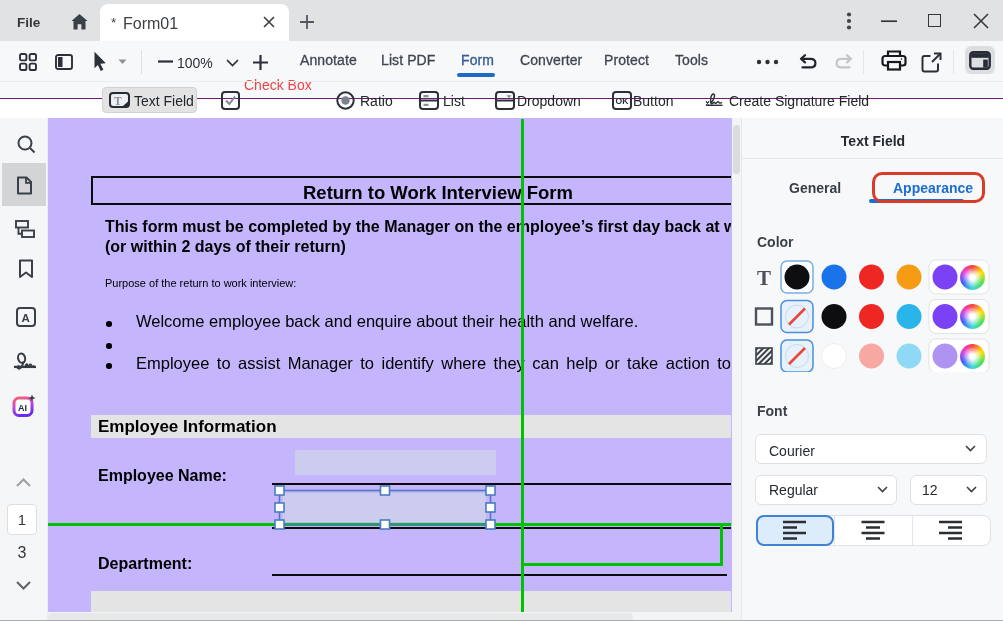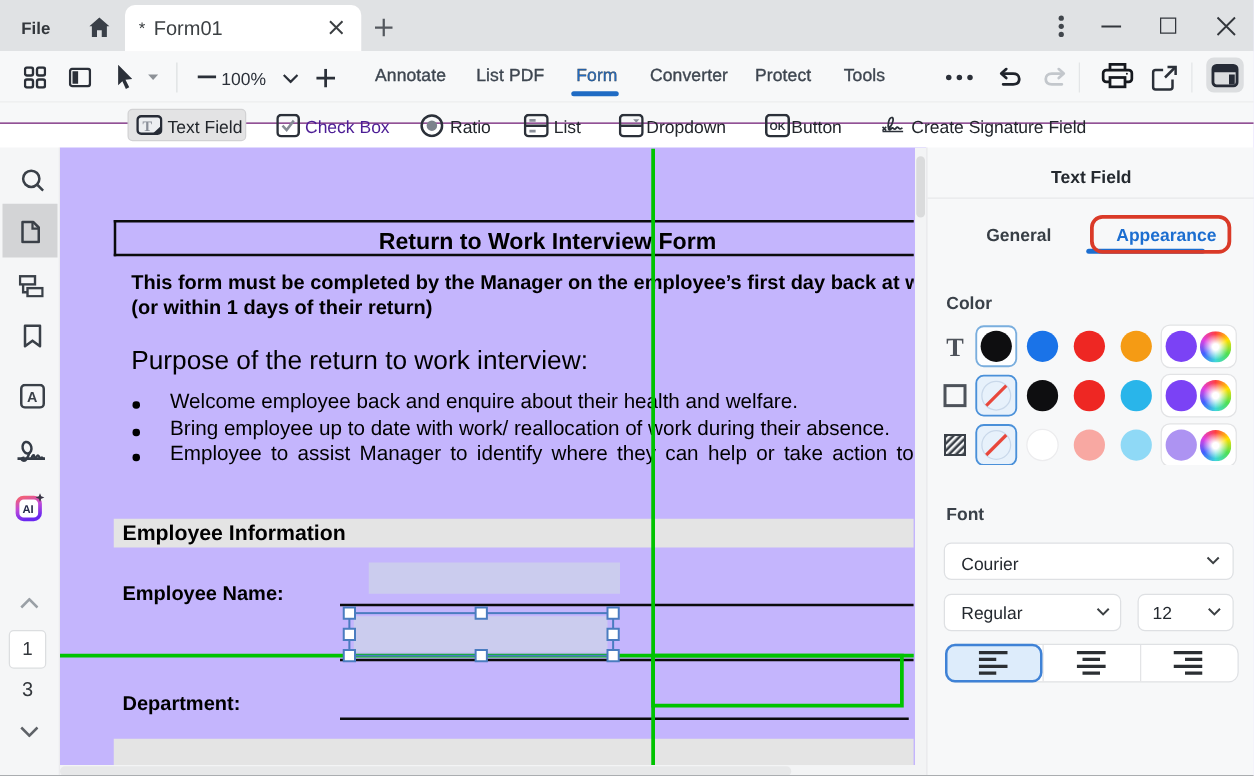--- a/index.html
+++ b/index.html
@@ -138,21 +138,21 @@
   <svg class="abs" style="left:109px;top:51px" width="21" height="16" viewBox="0 0 21 16">
     <rect x="1" y="1" width="19" height="14" rx="3" fill="#eceef1" stroke="#262b36" stroke-width="2"></rect>
     <path d="M19.5 9 L19.5 14.5 L13.5 14.5 Z" fill="#262b36"></path>
     <text x="5" y="12.5" font-family="Liberation Serif,serif" font-size="11.5" font-weight="bold" fill="#8a8f99">T</text>
   </svg>
   <div class="abs" style="left:134px;top:52px;font-size:14px;color:#22262b">Text Field</div>
   <svg class="abs" style="left:221px;top:50px" width="19" height="19" viewBox="0 0 19 19">
     <rect x="1" y="1" width="17" height="17" rx="3" fill="none" stroke="#2b3039" stroke-width="2"></rect>
     <path d="M5 9.5 L8.3 13 L14 5.5" fill="none" stroke="#858b94" stroke-width="2"></path>
   </svg>
-  <div class="abs" style="left:244px;top:52px;font-size:14px;color:#4c1d95">Check Box</div>
+  <div class="abs" style="left:244px;top:36px;font-size:14px;color:#ef4444">Check Box</div>
   <svg class="abs" style="left:336px;top:50px" width="19" height="19" viewBox="0 0 19 19">
     <circle cx="9.5" cy="9.5" r="8.2" fill="none" stroke="#2b3039" stroke-width="2"></circle>
     <circle cx="9.5" cy="9.5" r="4.2" fill="#7c828c"></circle>
   </svg>
   <div class="abs" style="left:360px;top:52px;font-size:14px;color:#22262b">Ratio</div>
   <svg class="abs" style="left:419px;top:50px" width="20" height="19" viewBox="0 0 20 19">
     <rect x="1" y="1" width="18" height="17" rx="3" fill="none" stroke="#2b3039" stroke-width="2"></rect>
     <path d="M1.5 9.5 L18.5 9.5" stroke="#2b3039" stroke-width="2"></path>
     <path d="M4.5 5.2 L9.5 5.2 M4.5 13.8 L9.5 13.8" stroke="#8a8f99" stroke-width="2.2"></path>
   </svg>
@@ -233,26 +233,25 @@
   <svg class="abs" style="left:16px;top:463px" width="15" height="9" viewBox="0 0 15 9">
     <path d="M1 1 L7.5 7.5 L14 1" fill="none" stroke="#5f6368" stroke-width="2"></path>
   </svg>
 </div>
 <div id="docarea">
   <div id="doccontent">
 
     <div class="abs" style="left:43px;top:58px;width:646px;height:29px;border:2px solid #0b0b0b;border-right:none"></div>
     <div class="abs" style="left:43px;top:64px;width:694px;text-align:center;font-size:18.5px;font-weight:bold;white-space:nowrap">Return to Work Interview Form</div>
     <div class="abs" style="left:57px;top:100px;font-size:16px;font-weight:bold;white-space:nowrap">This form must be completed by the Manager on the employee’s first day back at work</div>
-    <div class="abs" style="left:57px;top:120px;font-size:16px;font-weight:bold;white-space:nowrap">(or within 1 days of their return)</div>
-    <div class="abs" style="left:57px;top:159px;font-size:21px;white-space:nowrap">Purpose of the return to work interview:</div>
+    <div class="abs" style="left:57px;top:120px;font-size:16px;font-weight:bold;white-space:nowrap">(or within 2 days of their return)</div>
+    <div class="abs" style="left:57px;top:159px;font-size:11px;white-space:nowrap">Purpose of the return to work interview:</div>
     <div class="abs" style="left:58px;top:203px;width:5.5px;height:5.5px;border-radius:50%;background:#000"></div>
     <div class="abs" style="left:88px;top:194px;font-size:16.5px;white-space:nowrap">Welcome employee back and enquire about their health and welfare.</div>
     <div class="abs" style="left:58px;top:225px;width:5.5px;height:5.5px;border-radius:50%;background:#000"></div>
-    <div class="abs" style="left:88px;top:216px;font-size:16.5px;white-space:nowrap">Bring employee up to date with work/ reallocation of work during their absence.</div>
     <div class="abs" style="left:58px;top:245px;width:5.5px;height:5.5px;border-radius:50%;background:#000"></div>
     <div class="abs" style="left:88px;top:236px;width:595px;font-size:16.5px;text-align:justify;text-align-last:justify;white-space:nowrap">Employee to assist Manager to identify where they can help or take action to</div>
 
     <div class="abs" style="left:43px;top:297px;width:640px;height:23px;background:#e4e4e4"></div>
     <div class="doclabel" style="left:50px;top:299px;font-size:17px">Employee Information</div>
 
     <div class="abs" style="left:247px;top:332px;width:201px;height:25px;background:#cbccee"></div>
     <div class="doclabel" style="left:50px;top:349px">Employee Name:</div>
     <div class="docline" style="left:224px;top:365px;width:459px"></div>
 

